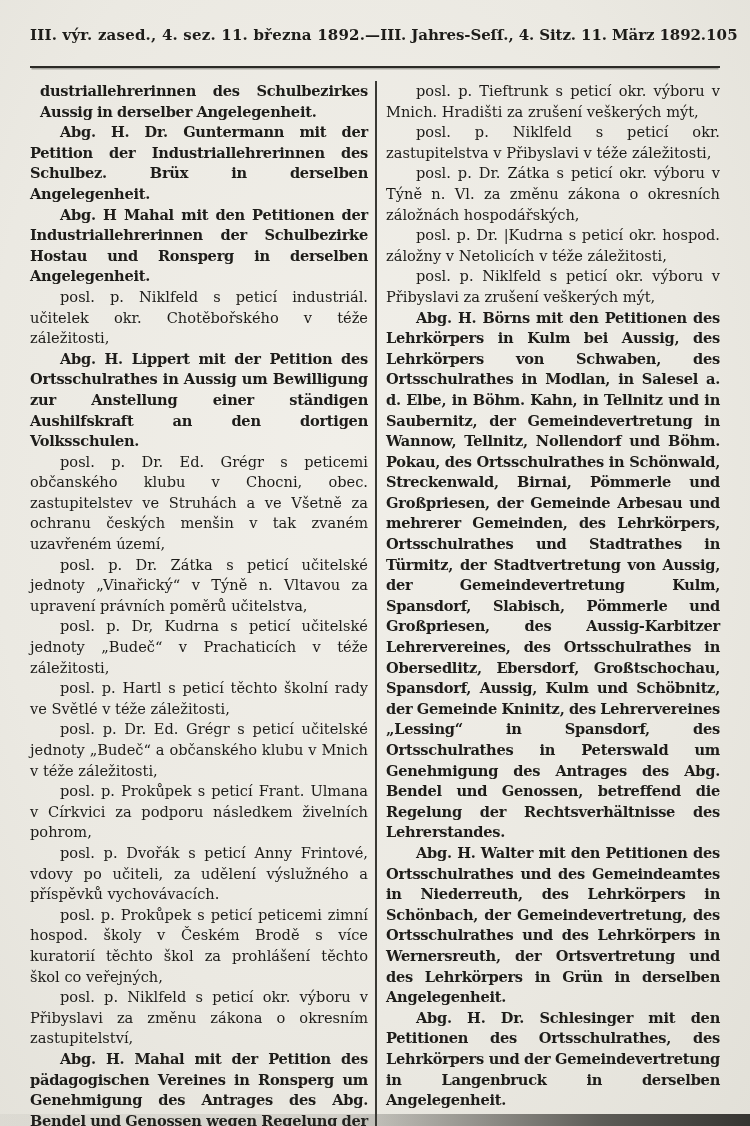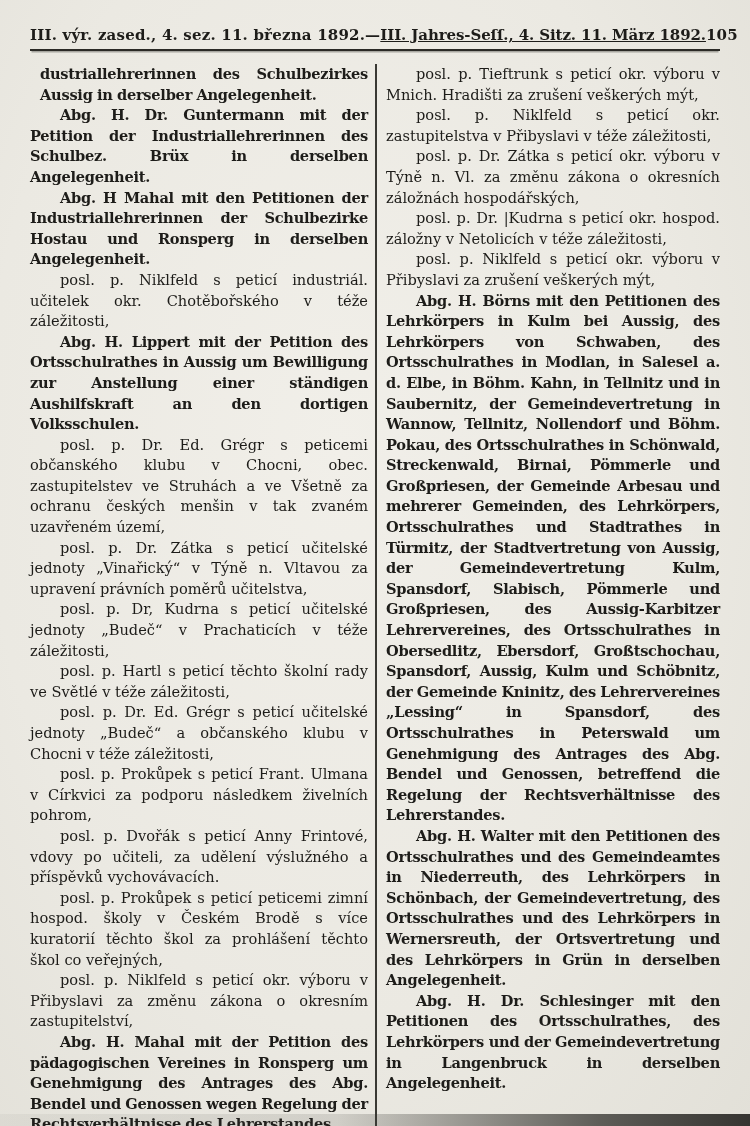--- a/index.html
+++ b/index.html
@@ -19,25 +19,25 @@
     padding: 26px 30px 0 30px;
   }
   .hdr {
     display: flex;
     align-items: center;
     justify-content: space-between;
     font-size: 15px;
     font-weight: 700;
     letter-spacing: 0.2px;
     white-space: nowrap;
-    padding-bottom: 5px;
+    padding-bottom: 22px;
     border-bottom: 2px solid #2b2a26;
     box-shadow: 0 3px 0 -1.5px rgba(43,42,38,0.35);
   }
-  .hdr .fr { letter-spacing: -0.1px; text-decoration: underline; }
+  .hdr .fr { letter-spacing: -0.1px; }
   .cols {
     display: flex;
     margin-top: 13px;
     align-items: stretch;
   }
   .col {
     width: 50%;
     box-sizing: border-box;
     font-size: 14.6px;
     line-height: 20.6px;
@@ -81,21 +81,21 @@
 
     <p class="para de cont">dustriallehrerinnen des Schulbezirkes Aussig in derselber Angelegenheit.</p>
         <p class="para de">Abg. H. Dr. Guntermann mit der Petition der Industriallehrerinnen des Schulbez. Brüx in derselben Angelegenheit.</p>
         <p class="para de">Abg. H Mahal mit den Petitionen der Industriallehrerinnen der Schulbezirke Hostau und Ronsperg in derselben Angelegenheit.</p>
         <p class="para">posl. p. Niklfeld s peticí industriál. učitelek okr. Chotěbořského v téže záležitosti,</p>
         <p class="para de">Abg. H. Lippert mit der Petition des Ortsschulrathes in Aussig um Bewilligung zur Anstellung einer ständigen Aushilfskraft an den dortigen Volksschulen.</p>
         <p class="para">posl. p. Dr. Ed. Grégr s peticemi občanského klubu v Chocni, obec. zastupitelstev ve Struhách a ve Všetně za ochranu českých menšin v tak zvaném uzavřeném území,</p>
         <p class="para">posl. p. Dr. Zátka s peticí učitelské jednoty „Vinařický“ v Týně n. Vltavou za upravení právních poměrů učitelstva,</p>
         <p class="para">posl. p. Dr, Kudrna s peticí učitelské jednoty „Budeč“ v Prachaticích v téže záležitosti,</p>
         <p class="para">posl. p. Hartl s peticí těchto školní rady ve Světlé v téže záležitosti,</p>
-        <p class="para">posl. p. Dr. Ed. Grégr s peticí učitelské jednoty „Budeč“ a občanského klubu v Chocni v téže záležitosti,</p>
+        <p class="para">posl. p. Dr. Ed. Grégr s peticí učitelské jednoty „Budeč“ a občanského klubu v Mnich v téže záležitosti,</p>
         <p class="para">posl. p. Prokůpek s peticí Frant. Ulmana v Církvici za podporu následkem živelních pohrom,</p>
         <p class="para">posl. p. Dvořák s peticí Anny Frintové, vdovy po učiteli, za udělení výslužného a příspěvků vychovávacích.</p>
         <p class="para">posl. p. Prokůpek s peticí peticemi zimní hospod. školy v Českém Brodě s více kuratorií těchto škol za prohlášení těchto škol co veřejných,</p>
         <p class="para">posl. p. Niklfeld s peticí okr. výboru v Přibyslavi za změnu zákona o okresním zastupitelství,</p>
         <p class="para de">Abg. H. Mahal mit der Petition des pädagogischen Vereines in Ronsperg um Genehmigung des Antrages des Abg. Bendel und Genossen wegen Regelung der Rechtsverhältnisse des Lehrerstandes.</p>
       </div>
 
     <div class="col col-right">
 
     <p class="para">posl. p. Tieftrunk s peticí okr. výboru v Mnich. Hradišti za zrušení veškerých mýt,</p>

